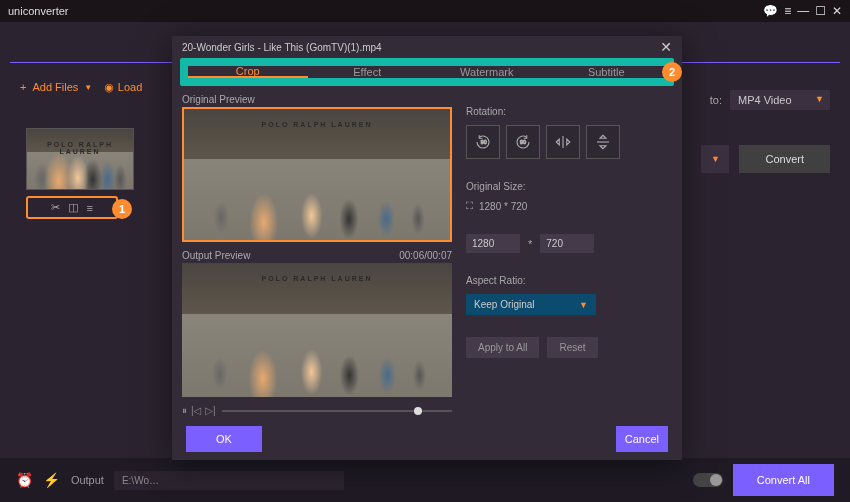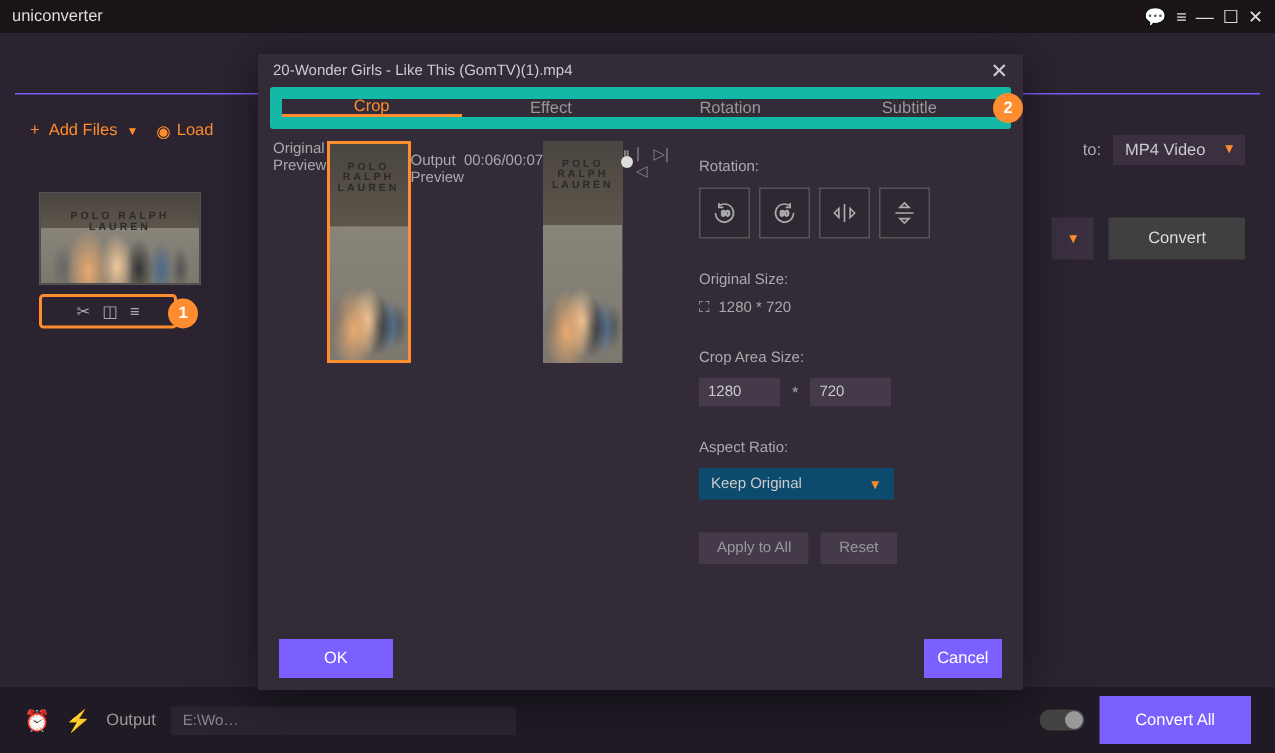--- a/index.html
+++ b/index.html
@@ -10,21 +10,21 @@
 .titlebar-left { color: #ddd; font-size: 11px; font-weight: 500; }
 .titlebar-right { display: flex; gap: 6px; color: #ddd; }
 .titlebar-right span { cursor: pointer; font-size: 12px; }
 
 
 .main-toolbar { display: flex; align-items: center; gap: 12px; padding: 12px 20px; height: 48px; }
 .purple-divider { height: 1px; background: #7b5fff; margin: 0 10px; }
 .btn-addfiles { color: #ff8c2e; display: flex; align-items: center; gap: 6px; font-size: 11px; }
 .btn-load { color: #ff8c2e; display: flex; align-items: center; gap: 4px; font-size: 11px; }
 .to-format { position: absolute; right: 20px; top: 90px; display: flex; align-items: center; gap: 8px; font-size: 11px; }
-.format-select { background: #3a3040; border: none; color: #ccc; padding: 4px 26px 4px 8px; position: relative; width: 88px; }
+.format-select { background: #3a3040; border: none; color: #ccc; padding: 4px 26px 4px 8px; position: relative; width: 100px; }
 .caret-down { position: absolute; right: 6px; color: #ff8c2e; font-size: 9px; }
 
 
 .thumb-area { position: absolute; left: 26px; top: 128px; width: 138px; }
 .thumb { width: 108px; height: 62px; border: 1px solid #555; position: relative; overflow: hidden; }
 .thumb-tools { display: flex; gap: 8px; margin-top: 6px; padding: 3px 0; align-items: center; border: 2px solid #ff8c2e; border-radius: 3px; width: 92px; justify-content: center; }
 .thumb-tools span { color: #aaa; font-size: 11px; }
 
 
 .convert-area { position: absolute; right: 20px; top: 145px; display: flex; gap: 10px; align-items: center; }
@@ -43,21 +43,21 @@
 
 .modal { position: absolute; left: 172px; top: 36px; width: 510px; height: 424px; background: #332b38; box-shadow: 0 4px 30px rgba(0,0,0,0.5); }
 .modal-header { height: 22px; display: flex; align-items: center; justify-content: space-between; padding: 0 10px; color: #ccc; font-size: 10px; }
 .close-x { font-size: 14px; cursor: pointer; color: #ccc; }
 
 .tabs { display: flex; border: 8px solid #14b8a6; border-radius: 2px; margin: 0 8px; height: 28px; }
 .tab { flex: 1; display: flex; align-items: center; justify-content: center; font-size: 11px; color: #999; cursor: pointer; }
 .tab.active { color: #ff8c2e; border-bottom: 2px solid #ff8c2e; }
 
 .modal-body { display: flex; padding: 8px 10px; gap: 14px; height: 340px; }
-.preview-col { width: 270px; display: flex; flex-direction: row; }
+.preview-col { width: 270px; display: flex; flex-direction: column; }
 .preview-label { font-size: 10px; color: #aaa; margin-bottom: 2px; display: flex; justify-content: space-between; }
 .preview-box { width: 270px; height: 148px; background: #555; position: relative; overflow: hidden; }
 .preview-box.original { border: 2px solid #ff8c2e; }
 .preview-placeholder { position: absolute; inset: 0; background: linear-gradient(180deg, #6a6560 0%, #8a857a 35%, #7d786e 100%); }
 .preview-placeholder::before { content: ''; position: absolute; top: 0; left: 0; right: 0; height: 38%; background: linear-gradient(180deg, #4a4540 0%, #5e564b 100%); }
 .preview-placeholder::after { content: 'POLO RALPH LAUREN'; position: absolute; top: 12px; left: 0; right: 0; font-size: 7px; color: #2a2a2a; letter-spacing: 2px; text-align: center; font-weight: bold; }
 .crowd { position: absolute; bottom: 0; left: 0; right: 0; height: 62%; background:
   radial-gradient(ellipse 24px 48px at 30% 78%, #e8a96f 0%, transparent 60%),
   radial-gradient(ellipse 18px 38px at 48% 70%, #f2c89a 0%, transparent 60%),
   radial-gradient(ellipse 16px 34px at 62% 74%, #333 0%, transparent 60%),
@@ -158,21 +158,21 @@
 
 <div class="modal">
   <div class="modal-header">
     <span>20-Wonder Girls - Like This (GomTV)(1).mp4</span>
     <span class="close-x">✕</span>
   </div>
 
   <div class="tabs">
     <div class="tab active">Crop</div>
     <div class="tab">Effect</div>
-    <div class="tab">Rotation</div>
+    <div class="tab">Watermark</div>
     <div class="tab">Subtitle</div>
   </div>
 
   <div class="modal-body">
 
     <div class="preview-col">
       <div class="preview-label">
         <span>Original Preview</span>
       </div>
       <div class="preview-box original">
@@ -231,21 +231,20 @@
             </svg>
         </div>
       </div>
 
       <div class="ctrl-label">Original Size:</div>
       <div class="size-row">
         <span>⛶</span>
         <span>1280 * 720</span>
       </div>
 
-      <div class="ctrl-label">Crop Area Size:</div>
       <div class="size-input-row">
         <input class="size-input" value="1280" style="">
         <span>*</span>
         <input class="size-input" value="720" style="">
       </div>
 
       <div class="ctrl-label">Aspect Ratio:</div>
       <div class="aspect-select">
         <span>Keep Original</span>
         <span class="c">▼</span>

